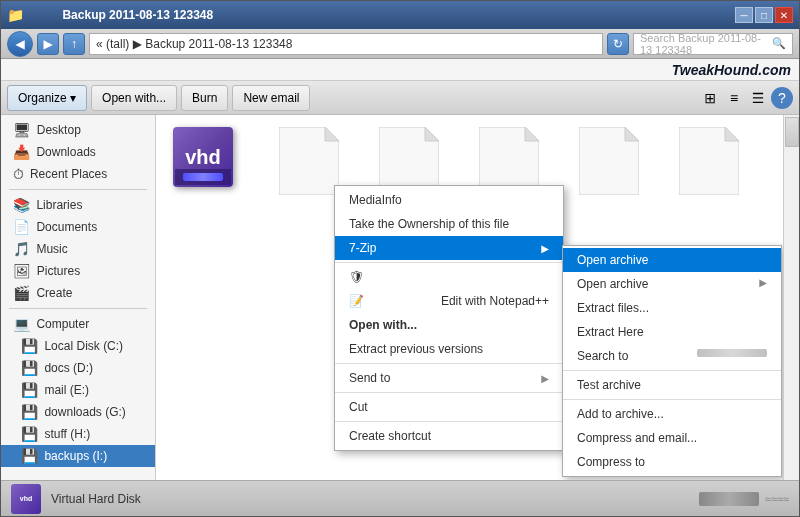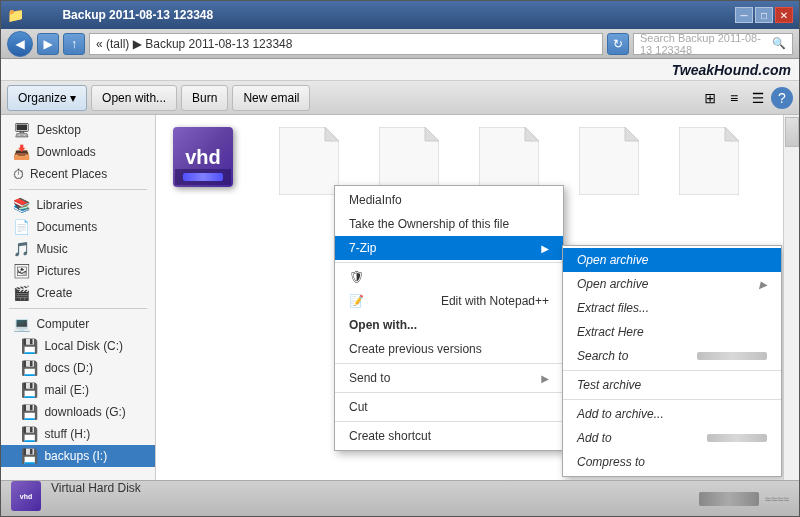--- a/index.html
+++ b/index.html
@@ -264,20 +264,21 @@
       background: #f0f0f0;
       border-left: 1px solid #ccc;
     }
 
     
     .status-bar {
       height: 36px;
       background: linear-gradient(to bottom, #d0d0d0, #b8b8b8);
       border-top: 1px solid #aaa;
       display: flex;
+      align-items: center;
       padding: 0 10px;
       gap: 10px;
     }
     .vhd-thumbnail {
       width: 30px;
       height: 30px;
       background: linear-gradient(135deg, #8060c0, #4828a0);
       border-radius: 3px;
       display: flex;
       align-items: center;
@@ -337,23 +338,21 @@
       width: 220px;
       z-index: 101;
       padding: 2px 0;
     }
     .submenu-item {
       padding: 5px 14px;
       cursor: pointer;
       font-size: 12px;
       color: #333;
       display: flex;
-      align-items: center;
       justify-content: space-between;
-      font-style: italic;
     }
     .submenu-item.highlighted { background: #0078d7; color: white; }
     .submenu-divider {
       height: 1px;
       background: #ddd;
       margin: 2px 0;
     }
   </style>
 </head>
 <body>
@@ -557,21 +556,21 @@
             <span style="margin-right:4px;font-size:12px;">🛡</span>
           </div>
           <div class="ctx-item">
             <span style="margin-right:4px;font-size:12px;">📝</span>
             <span>Edit with Notepad++</span>
           </div>
           <div class="ctx-item bold-item">
             <span>Open with...</span>
           </div>
           <div class="ctx-item">
-            <span>Create previous versions</span>
+            <span>Extract previous versions</span>
           </div>
           <div class="ctx-divider"></div>
           <div class="ctx-item">
             <span>Send to</span>
             <span class="ctx-arrow">▶</span>
           </div>
           <div class="ctx-divider"></div>
           <div class="ctx-item">
             <span>Cut</span>
           </div>
@@ -602,22 +601,21 @@
           </div>
           <div class="submenu-divider"></div>
           <div class="submenu-item">
             <span>Test archive</span>
           </div>
           <div class="submenu-divider"></div>
           <div class="submenu-item">
             <span>Add to archive...</span>
           </div>
           <div class="submenu-item">
-            <span>Add to</span>
-            <span style="display:inline-block;width:60px;height:8px;background:linear-gradient(to right,#c0c0c0,#d8d8d8,#c0c0c0);border-radius:2px;margin-left:4px;vertical-align:middle;"></span>
+            <span>Compress and email...</span>
           </div>
           <div class="submenu-item">
             <span>Compress to</span>
 
           </div>
 
         </div>
 
       </div>
     </div>

